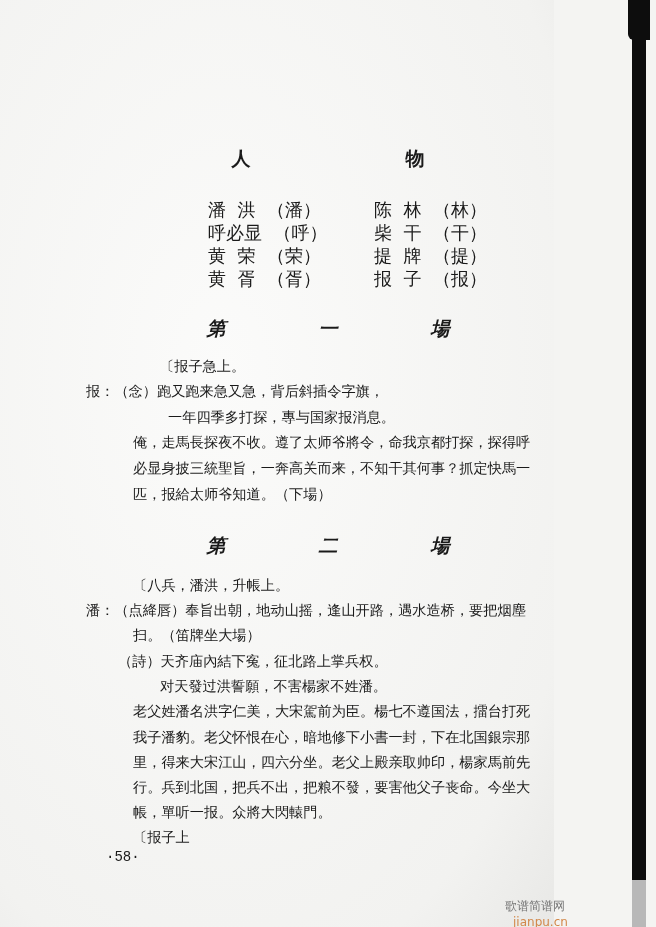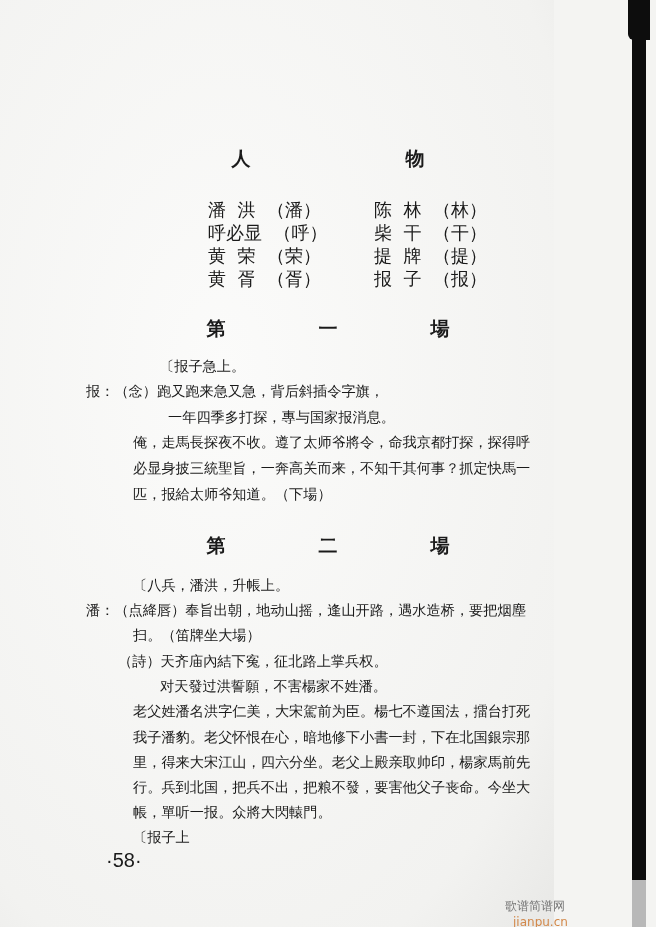--- a/index.html
+++ b/index.html
@@ -28,28 +28,28 @@
     position: absolute; top: 146px; left: 0; width: 656px; text-align: center;
     font-size: 19px; font-weight: bold; letter-spacing: 0;
   }
   .title span { display: inline-block; width: 86px; text-align: center; }
   .cast { position: absolute; top: 198px; font-size: 18px; }
   .cast-row { height: 23px; line-height: 23px; white-space: pre; }
   .cast-left { left: 208px; }
   .cast-right { left: 374px; }
   .scene-title {
     position: absolute; left: 0; width: 656px; text-align: center;
-    font-size: 19px; font-weight: bold;
+    font-size: 19px; font-weight: bold; font-style: italic;
   }
   .scene-title span { display: inline-block; width: 58px; text-align: center; }
   .line {
     position: absolute; font-size: 14.2px; white-space: nowrap; line-height: 20px;
   }
   .page-num {
-    position: absolute; left: 106px; top: 849px; font-size: 20px; font-family: Liberation Sans, sans-serif;
+    position: absolute; left: 106px; top: 849px; font-size: 14px; font-family: Liberation Mono, monospace;
   }
   .watermark {
     position: absolute; left: 505px; top: 898px; font-size: 12px; color: #777;
     font-family: "DejaVu Sans", sans-serif;
   }
   .watermark .latin { color: #d2884a; margin-left: 8px; }
 </style>
 </head>
 <body>
 

